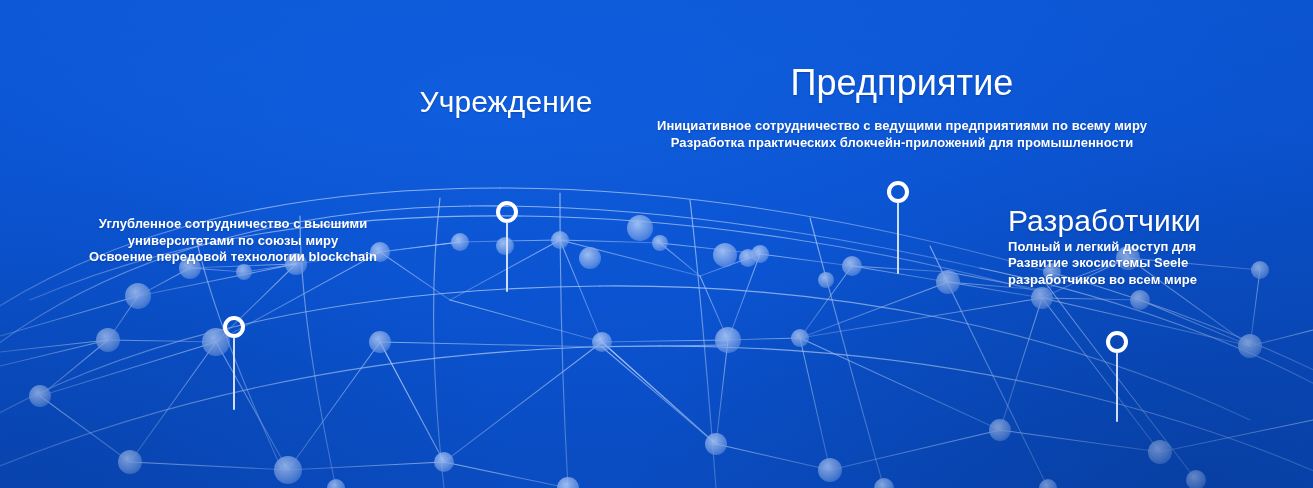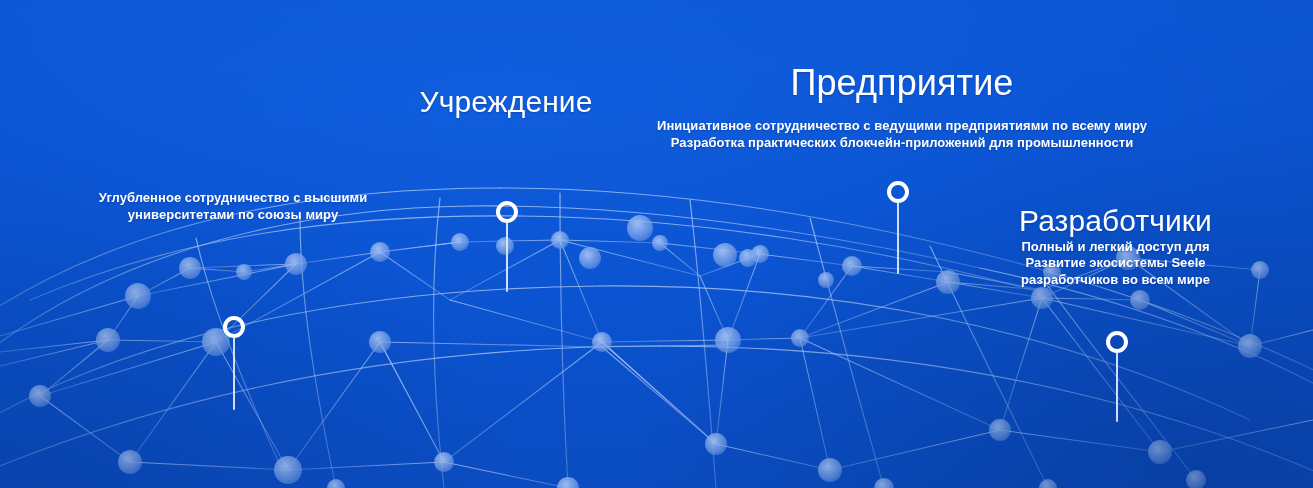--- a/index.html
+++ b/index.html
@@ -43,34 +43,34 @@
     line-height:16.5px;
     font-weight:700;
     letter-spacing:.05px;
     text-shadow:0 1px 2px rgba(0,30,90,.28);
     white-space:nowrap;
   }
 
   
   #c-science{left:0px;top:186px;width:466px;text-align:center;}
   #c-science .title{font-size:31px;}
-  #c-science .desc{margin-top:4px;}
+  #c-science .desc{margin-top:30px;}
 
   
   #c-institution{left:242px;top:85px;width:528px;text-align:center;}
   #c-institution .title{font-size:30px;}
   #c-institution .desc{margin-top:14px;}
 
   
   #c-enterprise{left:637px;top:63px;width:530px;text-align:center;}
   #c-enterprise .title{font-size:36px;}
   #c-enterprise .desc{margin-top:15px;}
 
   
-  #c-developers{left:1008px;top:204px;width:215px;text-align:center;}
+  #c-developers{left:1008px;top:204px;width:215px;text-align:left;}
   #c-developers .title{font-size:30px;}
   #c-developers .desc{margin-top:1px;}
 
   
   .pin{position:absolute;}
   .pin .ring{
     position:absolute;left:0;top:0;
     width:22px;height:22px;border-radius:50%;
     border:4px solid #ffffff;
     box-sizing:border-box;
@@ -290,20 +290,21 @@
 
   <div class="pin" id="pin-developers" style="left:1106px;top:331px;">
     <div class="ring"></div>
     <div class="stem" style="height:70px;"></div>
   </div>
 
   <div class="callout" id="c-science">
     <div class="desc">
       <div>Углубленное сотрудничество с высшими</div>
       <div>университетами по союзы миру</div>
+      <div>Освоение передовой технологии blockchain</div>
     </div>
   </div>
 
   <div class="callout" id="c-institution">
     <div class="title">Учреждение</div>
   </div>
 
   <div class="callout" id="c-enterprise">
     <div class="title">Предприятие</div>
     <div class="desc">

